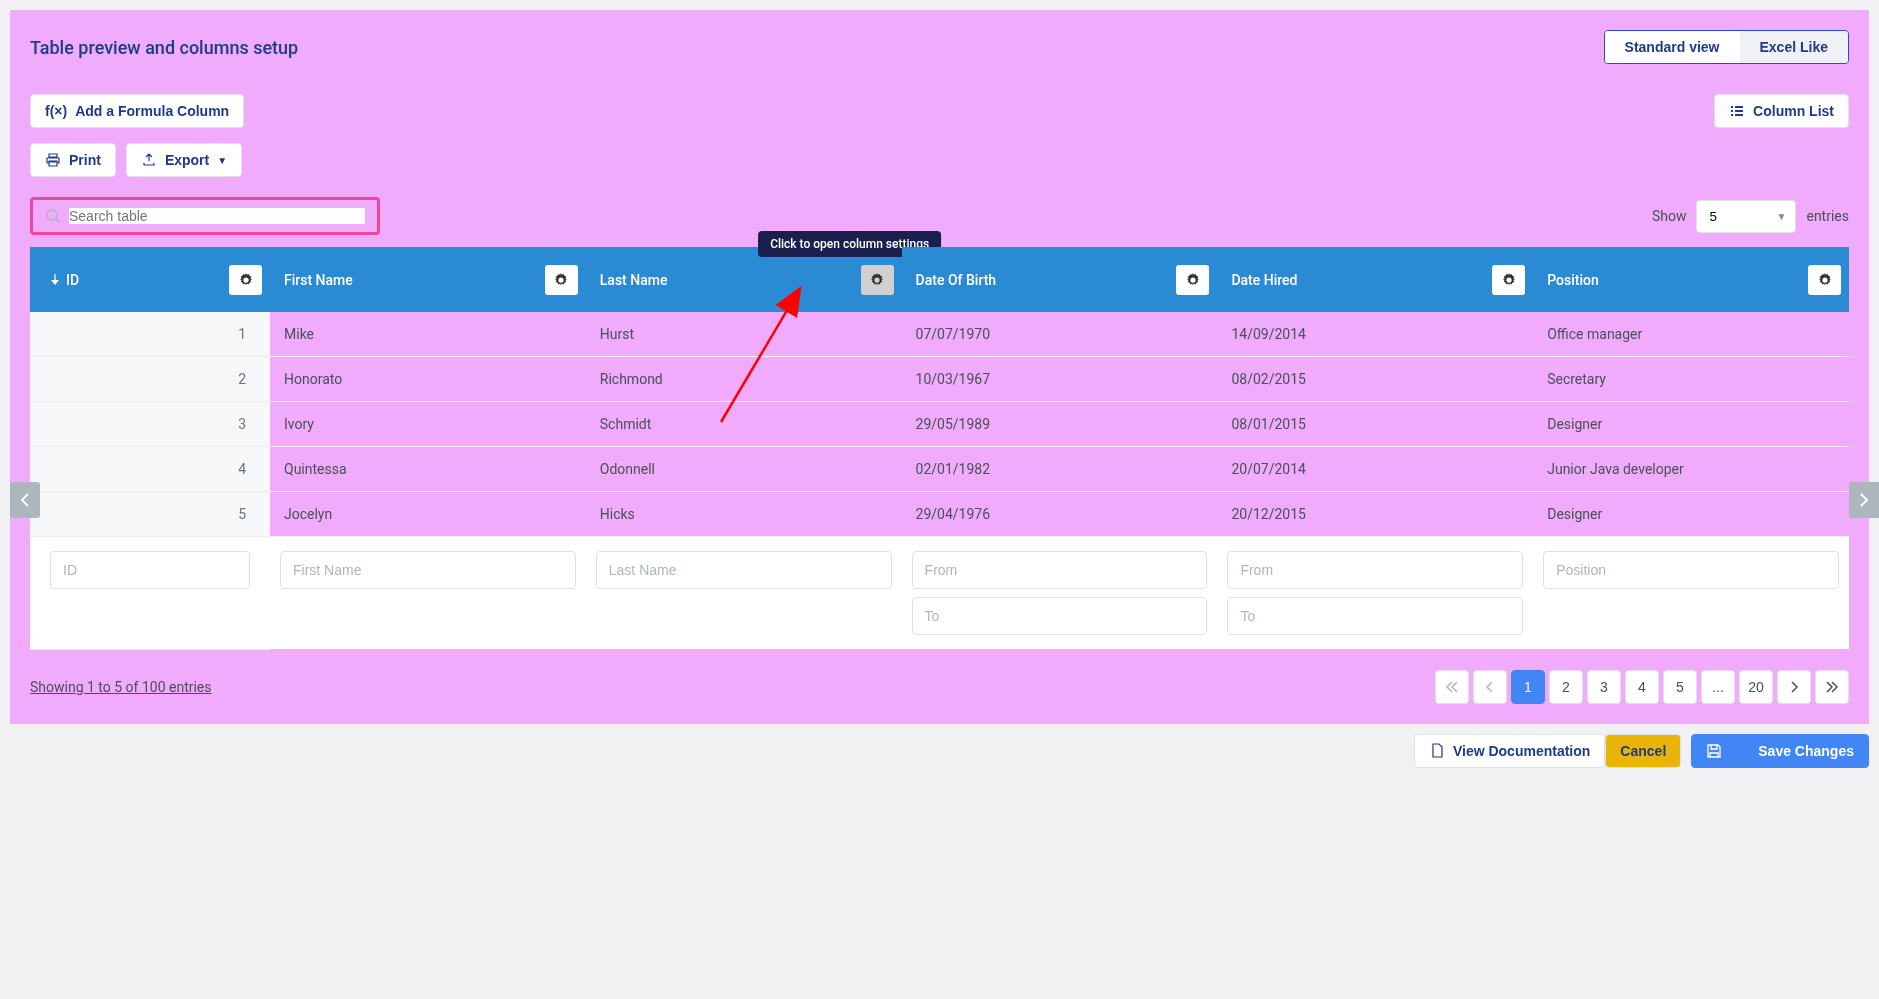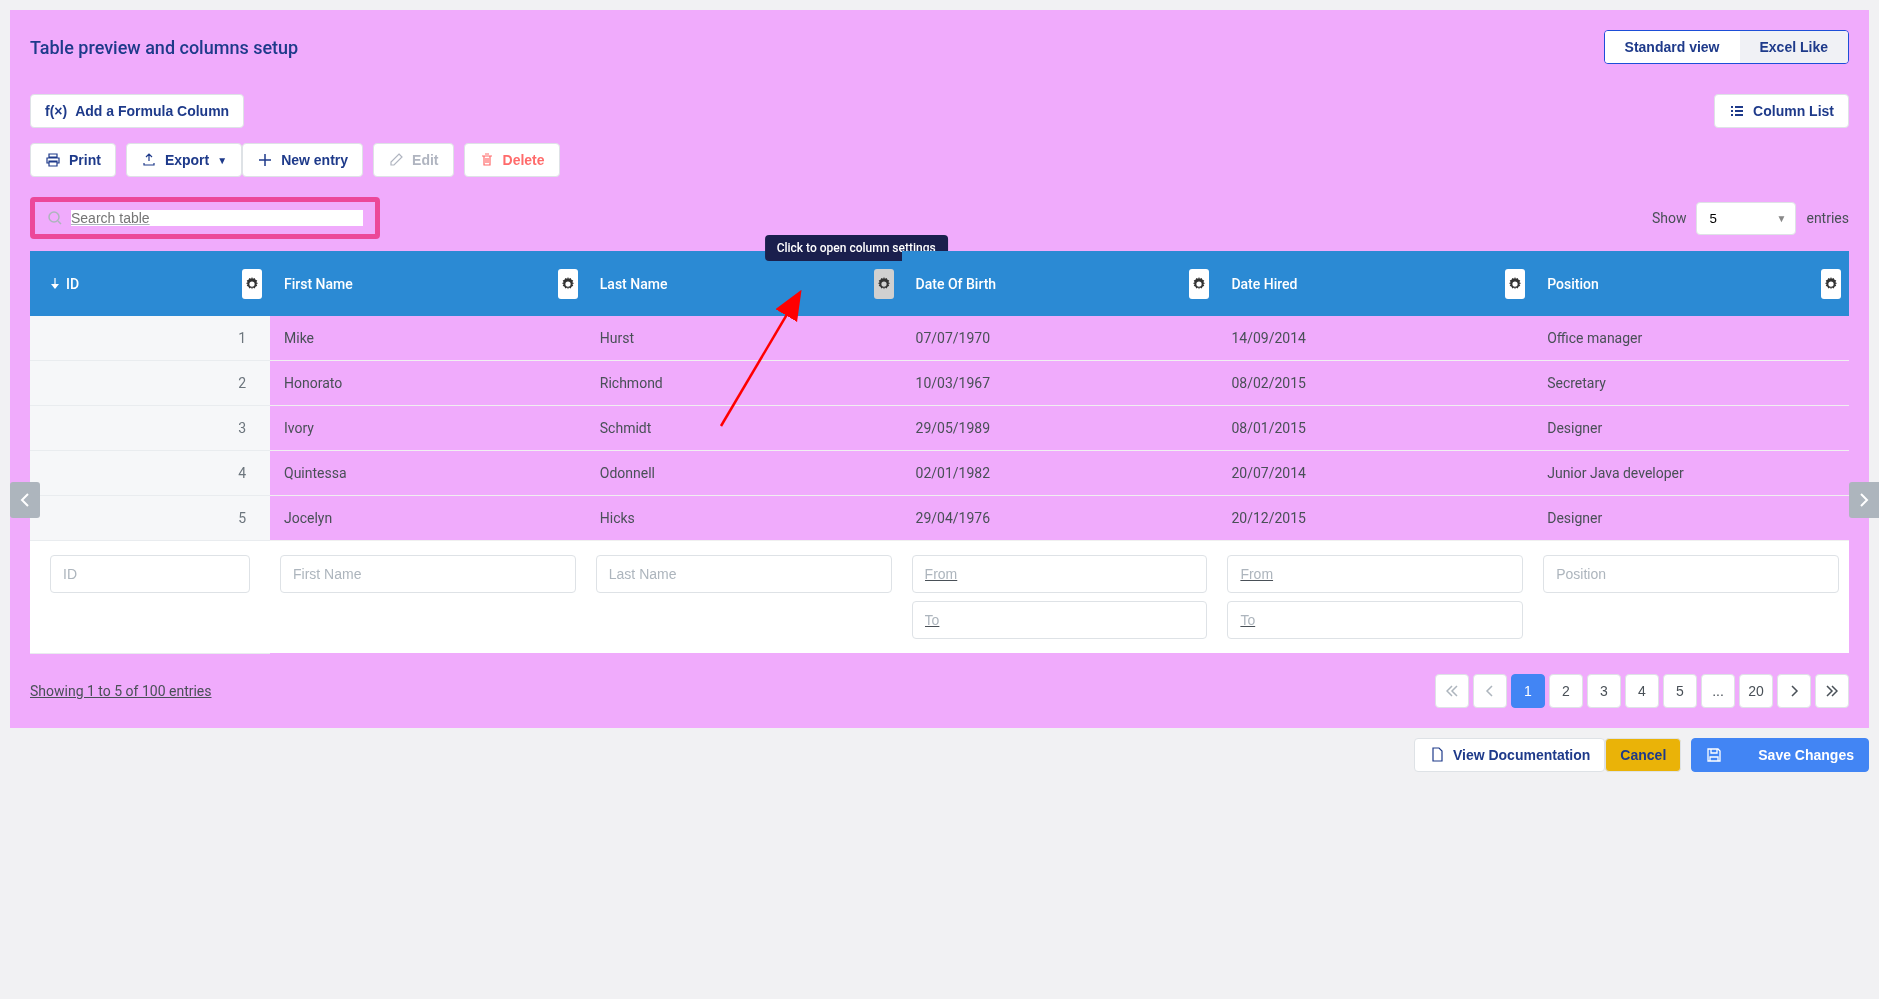--- a/index.html
+++ b/index.html
@@ -11,39 +11,39 @@
     .view-toggle button { border: none; background: #fff; padding: 8px 20px; font-size: 14px; color: #1e3a8a; font-weight: 600; cursor: pointer; }
     .view-toggle button.active { background: #f0f1f5; }
     .toolbar-row { display: flex; justify-content: space-between; align-items: center; margin-bottom: 15px; }
     .btn { display: inline-flex; align-items: center; gap: 8px; padding: 8px 14px; border: 1px solid #dee2e6; background: #fff; border-radius: 4px; cursor: pointer; font-size: 14px; color: #1e3a8a; font-weight: 600; }
     .btn svg { width: 16px; height: 16px; }
     .toolbar-row2 { display: flex; justify-content: flex-start; align-items: center; margin-bottom: 20px; }
     .toolbar-left { display: flex; gap: 10px; align-items: center; }
     .btn-disabled { color: #b0b5c0; cursor: not-allowed; }
     .btn-delete { color: #ff6b6b; }
     .search-row { display: flex; justify-content: space-between; align-items: center; margin-bottom: 12px; }
-    .search-input { display: flex; align-items: flex-start; gap: 8px; padding: 8px 12px; border: 5px solid #ec4899; border-radius: 4px; width: 350px; color: #adb5bd; text-decoration: underline; }
+    .search-input { display: flex; align-items: flex-start; gap: 8px; padding: 8px 12px; border: 3px solid #ec4899; border-radius: 4px; width: 350px; color: #adb5bd; }
     .search-input input { border: none; outline: none; font-size: 14px; flex: 1; color: #495057; }
     .show-entries { display: flex; align-items: center; gap: 10px; color: #495057; }
     .show-entries select { padding: 8px 30px 8px 12px; border: 1px solid #dee2e6; border-radius: 4px; appearance: none; background: #fff; width: 100px; }
     .select-wrap { position: relative; }
     .select-wrap::after { content: "▼"; position: absolute; right: 10px; top: 50%; transform: translateY(-50%); font-size: 10px; color: #888; pointer-events: none;}
     table { width: 100%; border-collapse: collapse; }
     thead th { background: #2b8ad4; color: #fff; padding: 18px 14px; text-align: left; font-weight: 500; position: relative; height: 65px; font-size: 14px;}
     .th-content { display: flex; align-items: center; gap: 6px; }
-    .gear-btn { position: absolute; right: 8px; top: 50%; transform: translateY(-50%); width: 20px; height: 30px; background: #fff; border-radius: 3px; display: flex; align-items: center; justify-content: center; cursor: pointer; }
+    .gear-btn { position: absolute; right: 8px; top: 50%; transform: translateY(-50%); width: 33px; height: 30px; background: #fff; border-radius: 3px; display: flex; align-items: center; justify-content: center; cursor: pointer; }
     .gear-btn.highlight { background: #d0d0d0; }
     .gear-btn svg { fill: #333; width: 14px; height: 14px; }
     tbody td { padding: 14px; border-bottom: 1px solid #f0f0f0; color: #495057; }
     tbody tr td:first-child { text-align: right; padding-right: 24px; background: #f6f7f9; color: #6c757d; border-bottom: 1px solid #e9ecef; }
     .filter-row td { padding: 14px 10px; background: #fff; vertical-align: top; border-bottom: none; }
     .filter-row td:first-child { background: #fff; text-align:left; padding: 14px 20px;}
     .filter-input { width: 100%; padding: 10px 12px; border: 1px solid #dee2e6; border-radius: 4px; font-size: 14px; outline: none; }
     .filter-input::placeholder { color: #adb5bd; }
-    .range-stack { display: flex; flex-direction: column; gap: 8px; text-decoration: underline; }
+    .range-stack { display: flex; flex-direction: column; gap: 8px; }
     .bottom-row { display: flex; justify-content: space-between; align-items: center; margin-top: 20px; }
     .entries-info { color: #495057; text-decoration: underline; }
     .pagination { display: flex; gap: 4px; }
     .page-btn { min-width: 34px; height: 34px; border: 1px solid #dee2e6; background: #fff; display: flex; align-items: center; justify-content: center; border-radius: 4px; cursor: pointer; font-size: 14px; color: #495057; }
     .page-btn.active { background: #4285f4; color: #fff; border-color: #4285f4; }
     .tooltip { position: absolute; background: #1a1f4d; color: #fff; padding: 6px 12px; border-radius: 4px; font-size: 12px; white-space: nowrap; top: -34px; left: 50%; transform: translateX(-65%); z-index: 10; }
     .arrow-annotation { position: absolute; pointer-events: none; z-index: 9; }
     .footer-bar { display: flex; justify-content: flex-end; align-items: center; margin: 10px 10px; }
     .btn-primary { background: #4285f4; color: #fff; border-color: #4285f4; gap: 36px; }
     .side-nav { position: fixed; top: 50%; transform: translateY(-50%); width: 30px; height: 36px; background: #adb5bd; display: flex; align-items: center; justify-content: center; color: #fff; border-radius: 3px; cursor: pointer; z-index: 5; }
@@ -98,40 +98,20 @@
         <span>Print</span>
       </button>
       <button class="btn">
         <svg viewBox="0 0 16 16">
             <path d="M8 2v7M5 5l3-3 3 3M3 11v2h10v-2" fill="none" stroke="#1e3a8a" stroke-width="1.2"></path>
           </svg>
         <span>Export</span>
         <span style="font-size:10px">▼</span>
       </button>
     </div>
-    <div class="toolbar-left">
-      <button class="btn">
-        <svg viewBox="0 0 16 16">
-            <path d="M8 2v12M2 8h12" stroke="#1e3a8a" stroke-width="1.5"></path>
-          </svg>
-        <span>New entry</span>
-      </button>
-      <button class="btn btn-disabled">
-        <svg viewBox="0 0 16 16">
-            <path d="M11 2l3 3-8 8H3v-3z" fill="none" stroke="#b0b5c0" stroke-width="1.2"></path>
-          </svg>
-        <span>Edit</span>
-      </button>
-      <button class="btn btn-delete">
-        <svg viewBox="0 0 16 16">
-            <path d="M3 4h10M6 2h4M5 4v9h6V4M7 6v5M9 6v5" fill="none" stroke="#ff6b6b" stroke-width="1.2"></path>
-          </svg>
-        <span>Delete</span>
-      </button>
-    </div>
   </div>
 
   <div class="search-row">
     <div class="search-input">
       <svg width="16" height="16" viewBox="0 0 16 16">
           <circle cx="7" cy="7" r="5" fill="none" stroke="#adb5bd" stroke-width="1.5"></circle>
           <path d="M11 11l3 3" stroke="#adb5bd" stroke-width="1.5"></path>
         </svg>
       <input type="text" placeholder="Search table" style="">
     </div>

